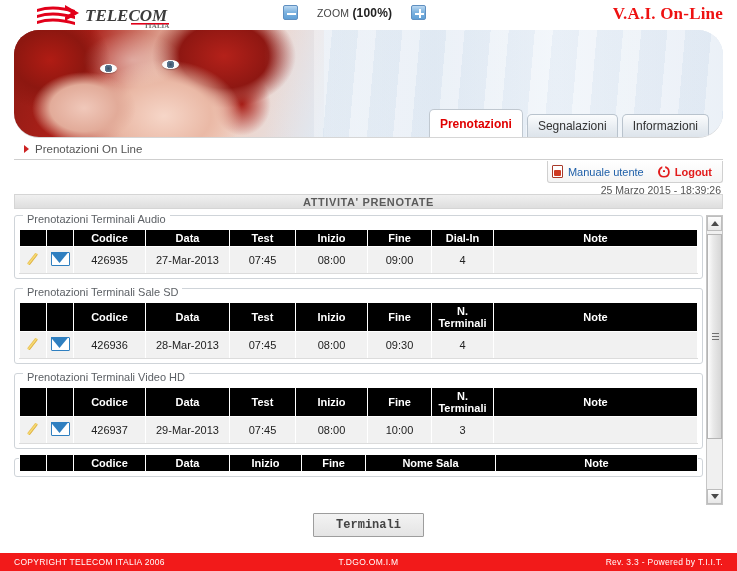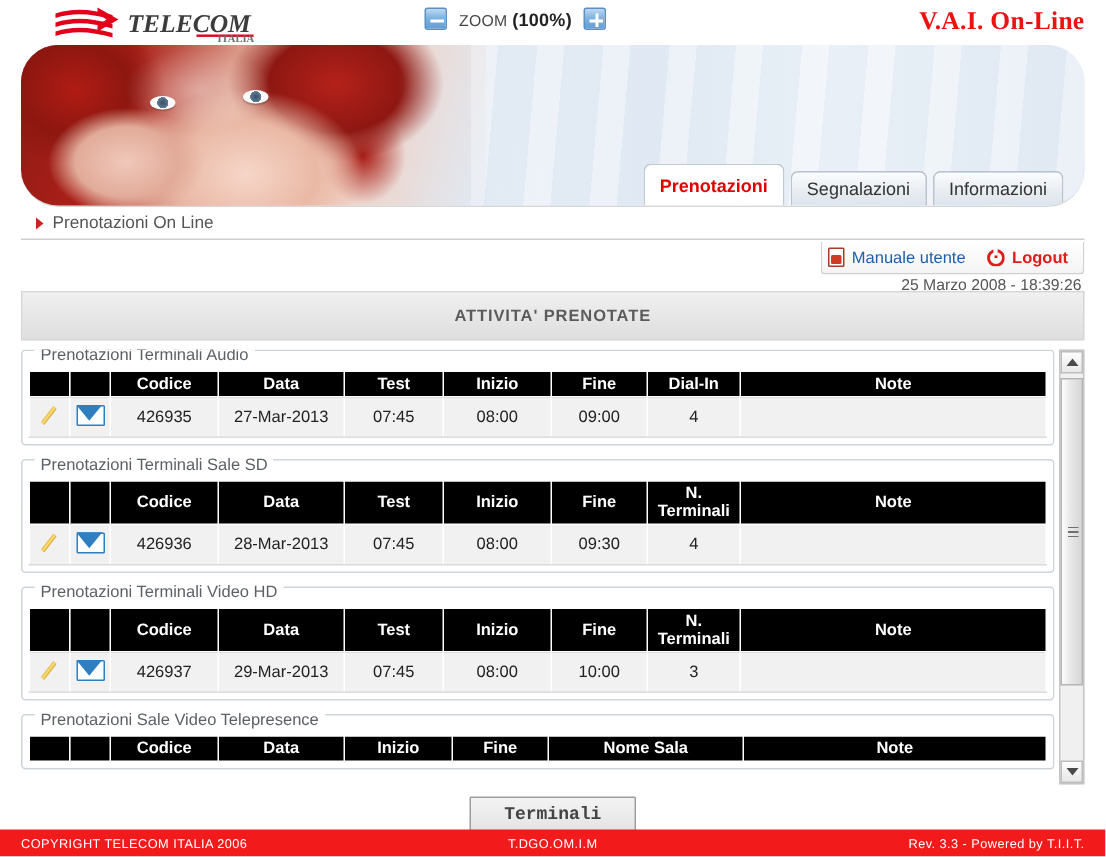--- a/index.html
+++ b/index.html
@@ -18,21 +18,21 @@
     height: 30px;
     background: #ffffff;
     display: flex;
     align-items: center;
   }
   .logo { position: absolute; left: 35px; top: 3px; width: 160px; height: 26px; }
   .logo svg { display:block; }
 
   .zoombox {
     position: absolute; left: 283px; top: 5px;
-    display: flex; align-items: center; gap: 8px;
+    display: flex; align-items: center; gap: 19px;
     font-size: 11px; color: #333;
   }
   .zbtn {
     width: 15px; height: 15px;
     border: 1px solid #5f8fc0;
     background: linear-gradient(180deg,#bcd9f2 0%, #7fb4e0 45%, #5f9fd6 100%);
     border-radius: 2px;
     position: relative;
     cursor: pointer;
   }
@@ -162,21 +162,21 @@
     content:""; position:absolute; left:3.5px; top:-3px; width:2px; height:7px; background:#e21b1b;
   }
   .datetime {
     position: absolute; right: 2px; top: 24px;
     font-size: 10.5px; color: #555;
   }
 
   
   .acttitle {
     margin: 10px 14px 0 14px;
-    height: 33px;
+    height: 15px;
     background: linear-gradient(180deg,#f0f0f0 0%, #dedede 100%);
     border: 1px solid #d5d5d5;
     color: #5b5b5b;
     font-size: 11px; font-weight: bold;
     letter-spacing: 0.6px;
     display: flex; align-items: center; justify-content: center;
   }
 
   
   .panelwrap {
@@ -366,21 +366,21 @@
     <div class="utilbar">
       <div class="util manual">
         <span class="pdf-icon"></span>
         <span>Manuale utente</span>
       </div>
       <div class="util logout">
         <span class="power-icon"></span>
         <span>Logout</span>
       </div>
     </div>
-    <div class="datetime">25 Marzo 2008 - 18:39:26</div>
+    <div class="datetime">25 Marzo 2015 - 18:39:26</div>
   </div>
 
   <div class="acttitle">ATTIVITA' PRENOTATE</div>
 
   <div class="panelwrap">
     <div class="panel" id="panel">
         <div class="fieldset"><div class="legend">Prenotazioni Terminali Audio</div><table class="grid">
             <colgroup>
               <col style="width: 27px;">
               <col style="width: 27px;">
@@ -490,21 +490,21 @@
                 <td>426937</td>
                 <td>29-Mar-2013</td>
                 <td>07:45</td>
                 <td>08:00</td>
                 <td>10:00</td>
                 <td>3</td>
                 <td></td>
               </tr>
             </tbody>
           </table></div>
-        <div class="fieldset"><div class="legend">Prenotazioni Sale Video Telepresence</div><table class="grid">
+        <div class="fieldset"><table class="grid">
             <colgroup>
               <col style="width: 27px;">
               <col style="width: 27px;">
               <col style="width: 72px;">
               <col style="width: 84px;">
               <col style="width: 72px;">
               <col style="width: 64px;">
               <col style="width: 130px;">
               <col>
             </colgroup>

